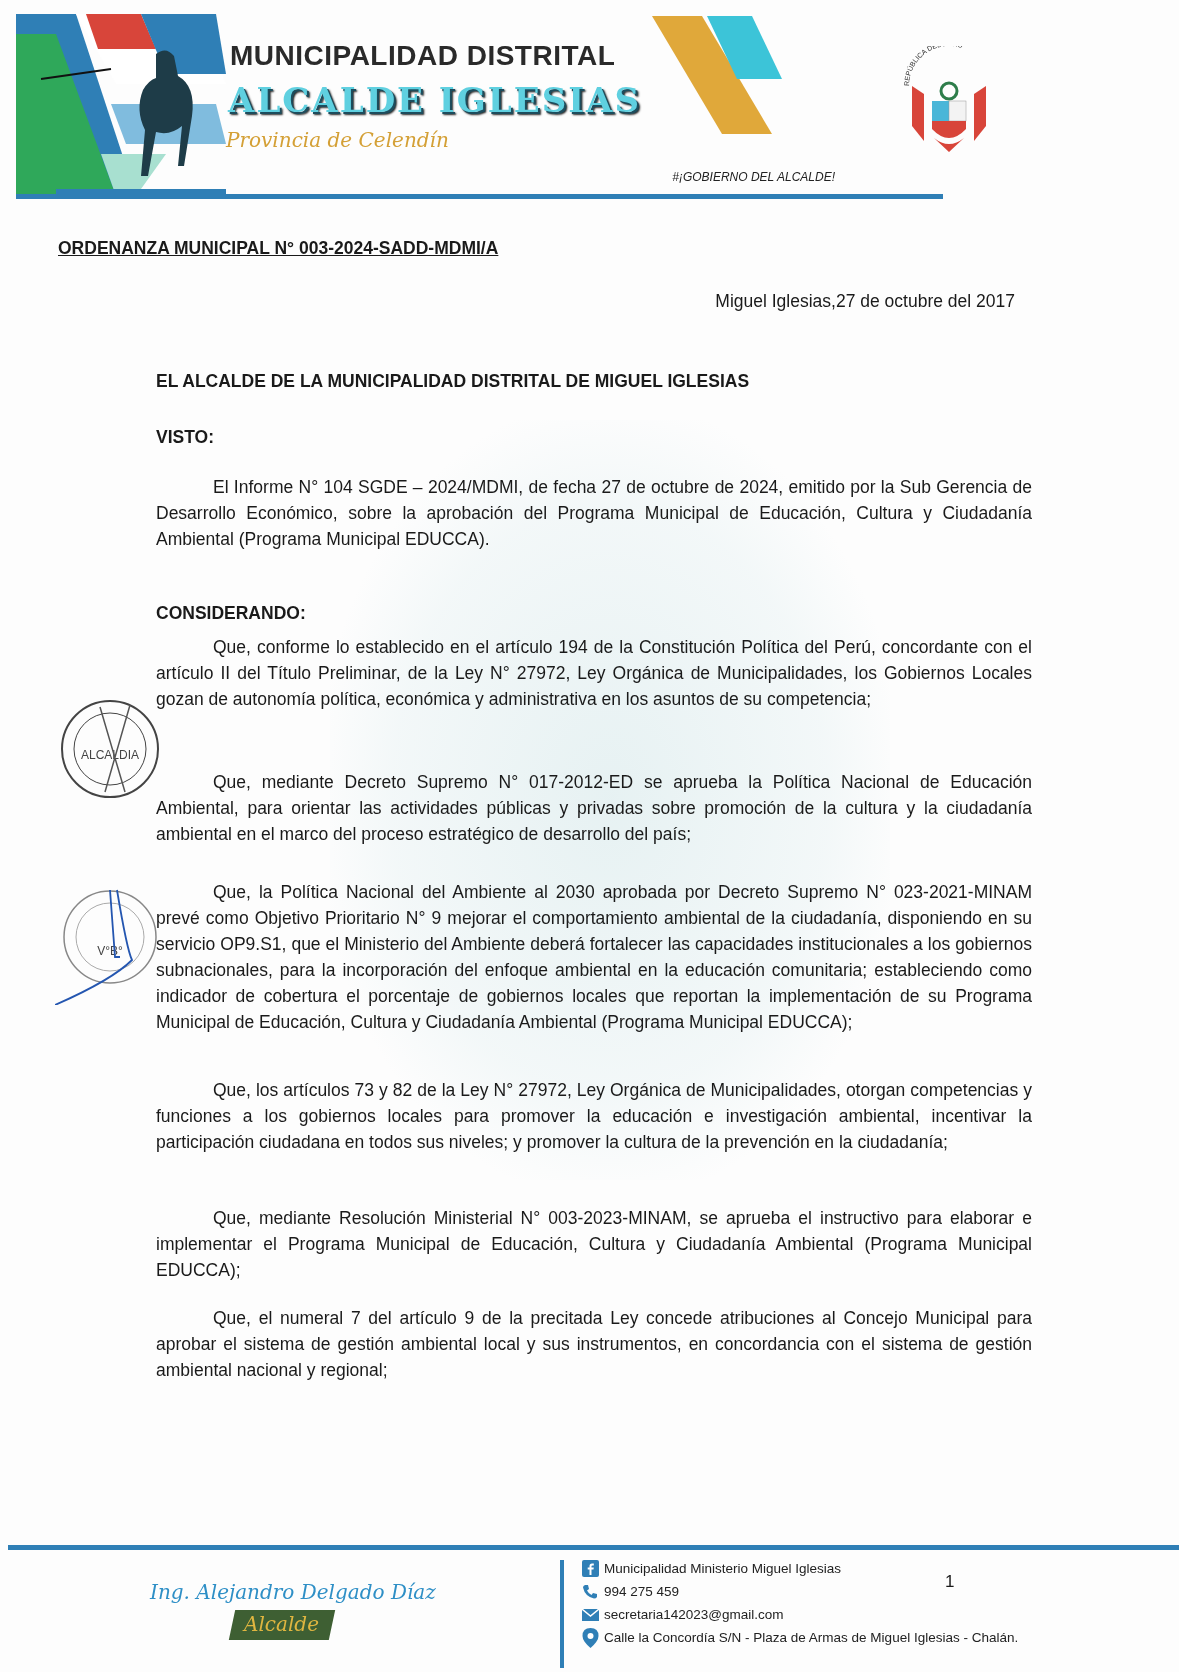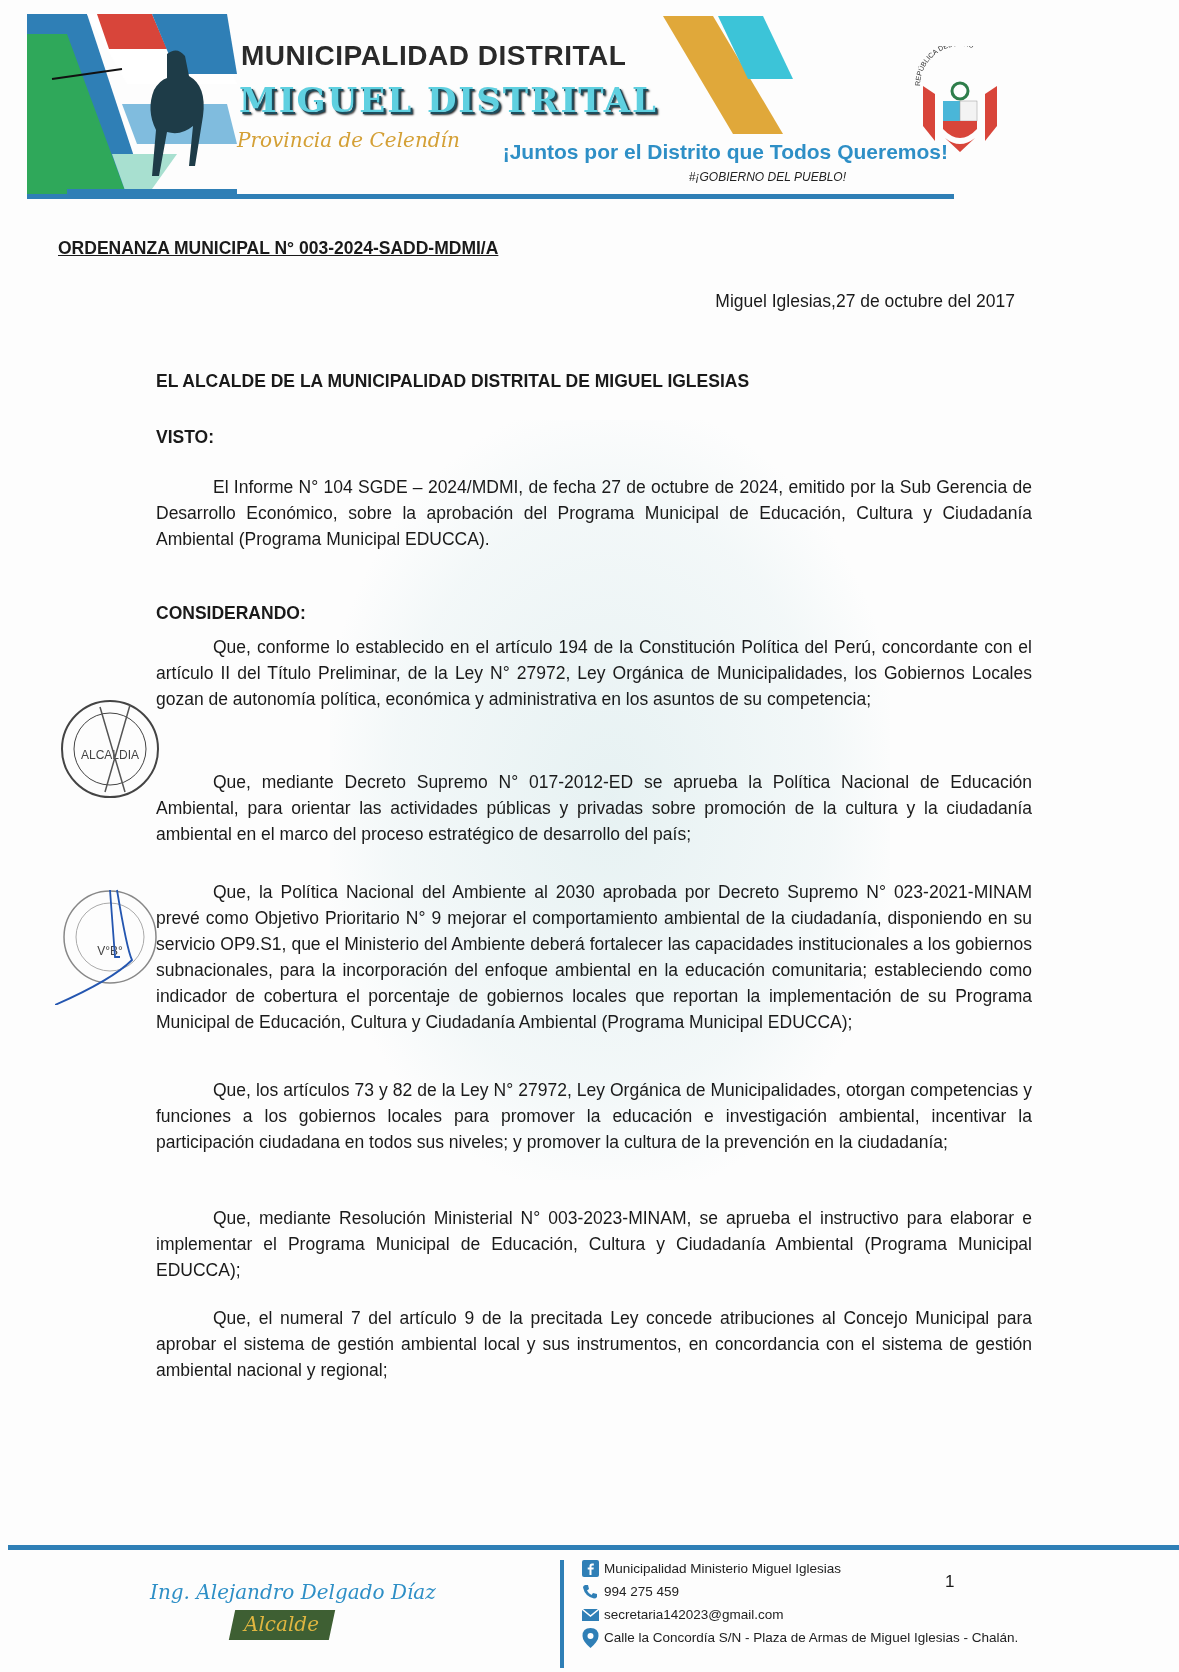--- a/index.html
+++ b/index.html
@@ -6,21 +6,21 @@
   body {
     width: 1179px; height: 1672px; background: #fdfdfd; position: relative; overflow: hidden;
     font-family: "Liberation Sans", sans-serif; color: #1a1a1a;
   }
   .watermark {
     position: absolute; left: 330px; top: 420px; width: 560px; height: 760px;
     background: radial-gradient(ellipse at center, rgba(150,200,205,0.22) 0%, rgba(170,210,215,0.12) 55%, rgba(255,255,255,0) 75%);
     pointer-events: none;
   }
   
-  .header { position: absolute; left: 15px; top: 0; width: 969px; height: 205px; }
+  .header { position: absolute; left: 4px; top: 0; width: 969px; height: 205px; }
   .flag-art { position: absolute; left: 12px; top: 14px; width: 210px; height: 182px; }
   .muni-title { position: absolute; left: 226px; top: 40px; font-weight: bold; font-size: 28px; color: #2a2a2a; letter-spacing: 0.5px; }
   .muni-name { position: absolute; left: 224px; top: 80px; font-family: "DejaVu Serif", serif; font-weight: bold; font-size: 34px; color: #5fd0e0; letter-spacing: 2px; text-shadow: 2px 2px 0 #1d4c5c, 3px 3px 2px #222; }
   .province { position: absolute; left: 222px; top: 128px; font-family: "DejaVu Serif", serif; font-style: italic; font-size: 20px; color: #d4a036; }
   .stripes { position: absolute; left: 648px; top: 14px; width: 170px; height: 120px; }
   .coat { position: absolute; left: 890px; top: 46px; width: 110px; height: 110px; }
   .slogan { position: absolute; right: 36px; top: 140px; font-weight: bold; font-size: 21px; color: #2e8fc6; }
   .hashtag { position: absolute; right: 138px; top: 170px; font-style: italic; font-size: 12px; color: #222; }
   .header-rule { position: absolute; left: 12px; right: 30px; top: 194px; height: 5px; background: #2f7fb6; }
   
@@ -56,39 +56,38 @@
     <polygon points="60,0 180,0 210,70 100,70" fill="#ffffff"></polygon>
     <polygon points="70,0 125,0 140,35 82,35" fill="#d8453a"></polygon>
     <polygon points="125,0 200,0 210,60 150,60" fill="#2f7fb6"></polygon>
     <polygon points="95,90 200,90 210,130 110,130" fill="#4a9fd0" opacity="0.7"></polygon>
     <polygon points="85,140 150,140 120,182 100,182" fill="#a8e0d0"></polygon>
     <rect x="40" y="175" width="170" height="6" fill="#2f7fb6"></rect>
     <path d="M140 40 q10 -8 18 2 l4 20 q18 10 14 40 l-8 50 l-6 0 l4 -40 q-12 10 -26 6 l-8 44 l-7 0 l4 -46 q-10 -20 -2 -40 q6 -10 13 -12 z" fill="#1e3c48"></path>
     <line x1="25" y1="65" x2="95" y2="55" stroke="#111" stroke-width="2"></line>
   </svg>
   <div class="muni-title">MUNICIPALIDAD DISTRITAL</div>
-  <div class="muni-name">MIGUEL DISTRITAL</div>
+  <div class="muni-name">ALCALDE IGLESIAS</div>
   <div class="province">Provincia de Celendín</div>
   <svg class="stripes" viewBox="0 0 170 120">
     <polygon points="0,2 50,2 120,120 70,120" fill="#e0a83a"></polygon>
     <polygon points="55,2 100,2 130,65 85,65" fill="#3cc4d8"></polygon>
   </svg>
   <svg class="coat" viewBox="0 0 110 110">
     <path id="arc" d="M15 40 A40 40 0 0 1 95 40" fill="none"></path>
     <text font-size="7" fill="#333" font-family="Liberation Sans, sans-serif"><textPath href="#arc">REPÚBLICA DEL PERÚ</textPath></text>
     <polygon points="18,40 30,48 30,95 18,80" fill="#d8453a"></polygon>
     <polygon points="92,40 80,48 80,95 92,80" fill="#d8453a"></polygon>
     <circle cx="55" cy="45" r="8" fill="none" stroke="#2e7d4a" stroke-width="3"></circle>
     <rect x="38" y="55" width="17" height="20" fill="#4ab6d8"></rect>
     <rect x="55" y="55" width="17" height="20" fill="#f3f3f3" stroke="#999" stroke-width="0.5"></rect>
     <path d="M38 75 h34 v8 q-17 18 -34 0 z" fill="#d8453a"></path>
     <path d="M40 92 q15 12 30 0 l-15 14 z" fill="#d8453a"></path>
   </svg>
-  <div class="slogan">¡Juntos por el Distrito que Todos Queremos!</div>
-  <div class="hashtag">#¡GOBIERNO DEL PUEBLO!</div>
+  <div class="hashtag">#¡GOBIERNO DEL ALCALDE!</div>
   <div class="header-rule"></div>
 </div>
 
 <div class="doc-title"><span>ORDENANZA MUNICIPAL N° 003-2024-SADD-MDMI/A</span></div>
 <div class="date-line">Miguel Iglesias,27 de octubre del 2017</div>
 <div class="authority">EL ALCALDE DE LA MUNICIPALIDAD DISTRITAL DE MIGUEL IGLESIAS</div>
 
 <div class="section-head" style="top:427px">VISTO:</div>
 <div class="para" style="top:474px">El Informe N° 104 SGDE – 2024/MDMI, de fecha 27 de octubre de 2024, emitido por la Sub Gerencia de Desarrollo Económico, sobre la aprobación del Programa Municipal de Educación, Cultura y Ciudadanía Ambiental (Programa Municipal EDUCCA).</div>
 

